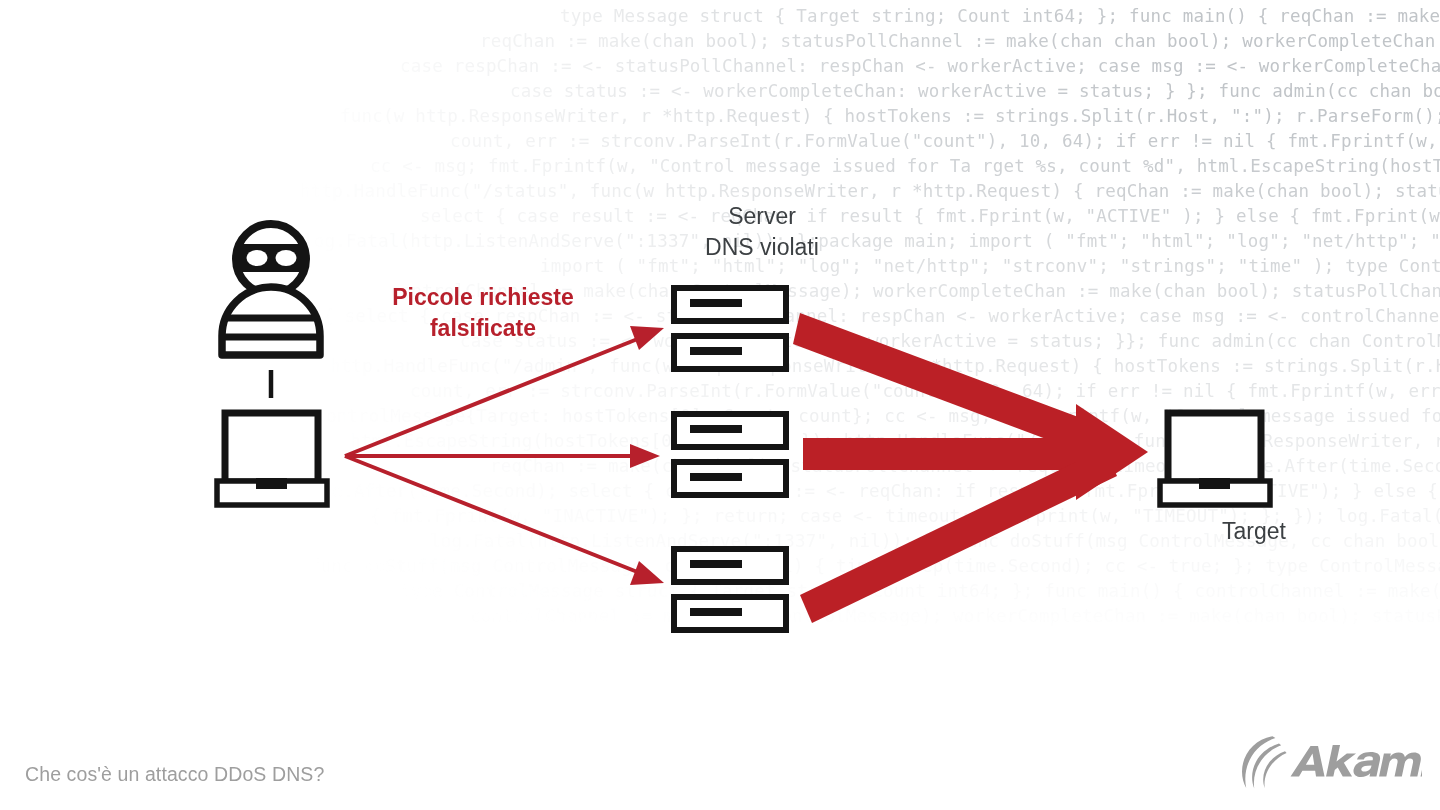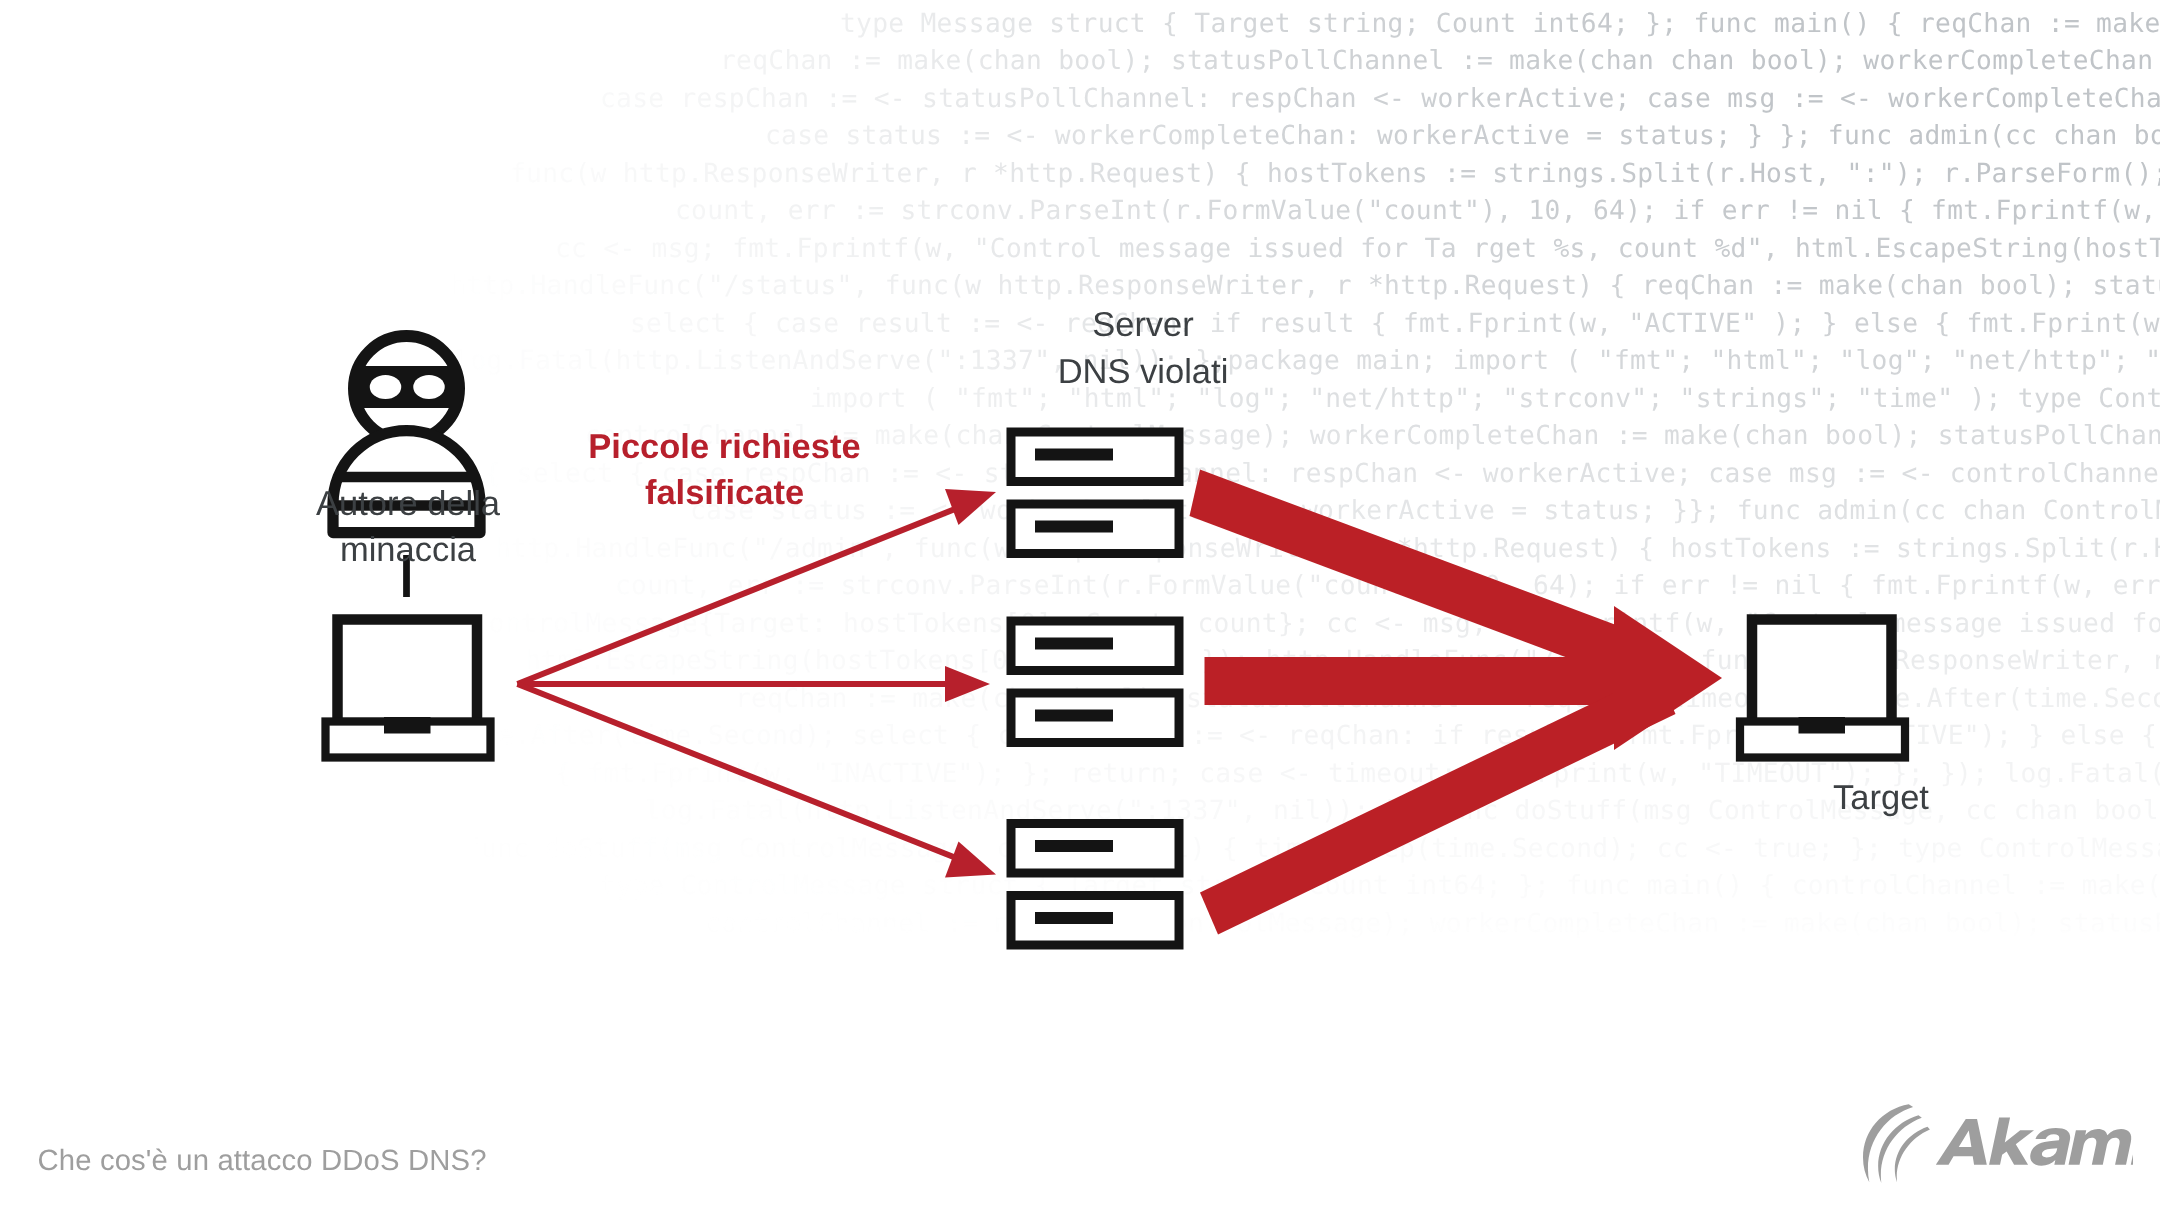--- a/index.html
+++ b/index.html
@@ -194,22 +194,20 @@
       <polygon points="1148,452 1076,404 1076,500"></polygon>
     </g>
 
     <g>
       <rect x="1168" y="413" width="93" height="69" fill="#ffffff" stroke="#141414" stroke-width="7"></rect>
       <rect x="1160" y="481" width="110" height="24" fill="#ffffff" stroke="#141414" stroke-width="5.5"></rect>
       <rect x="1199" y="478" width="31" height="11" fill="#141414"></rect>
     </g>
   </svg>
 
-  <div class="lbl lbl-dark" id="label-threat-actor">Autore della
-minaccia</div>
 
   <div class="lbl lbl-dark" id="label-servers">Server
 DNS violati</div>
 
   <div class="lbl lbl-dark" id="label-target">Target</div>
 
   <div class="lbl lbl-red" id="label-requests">Piccole richieste
 falsificate</div>
 
 

